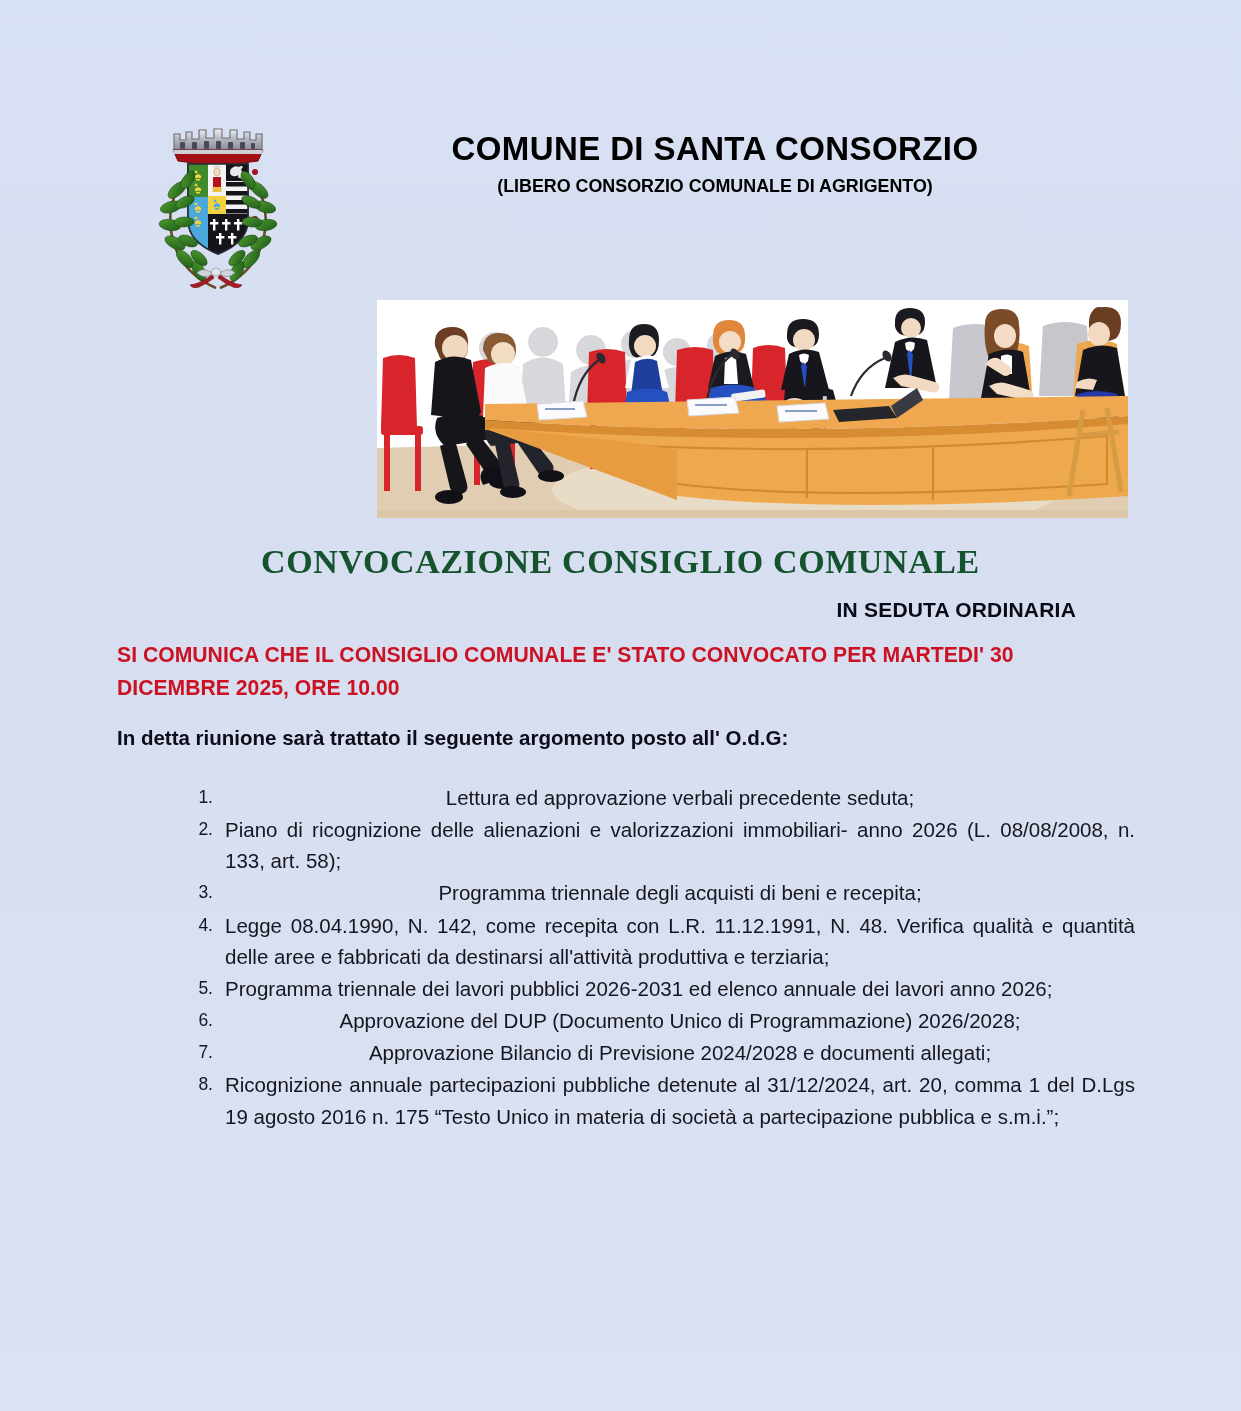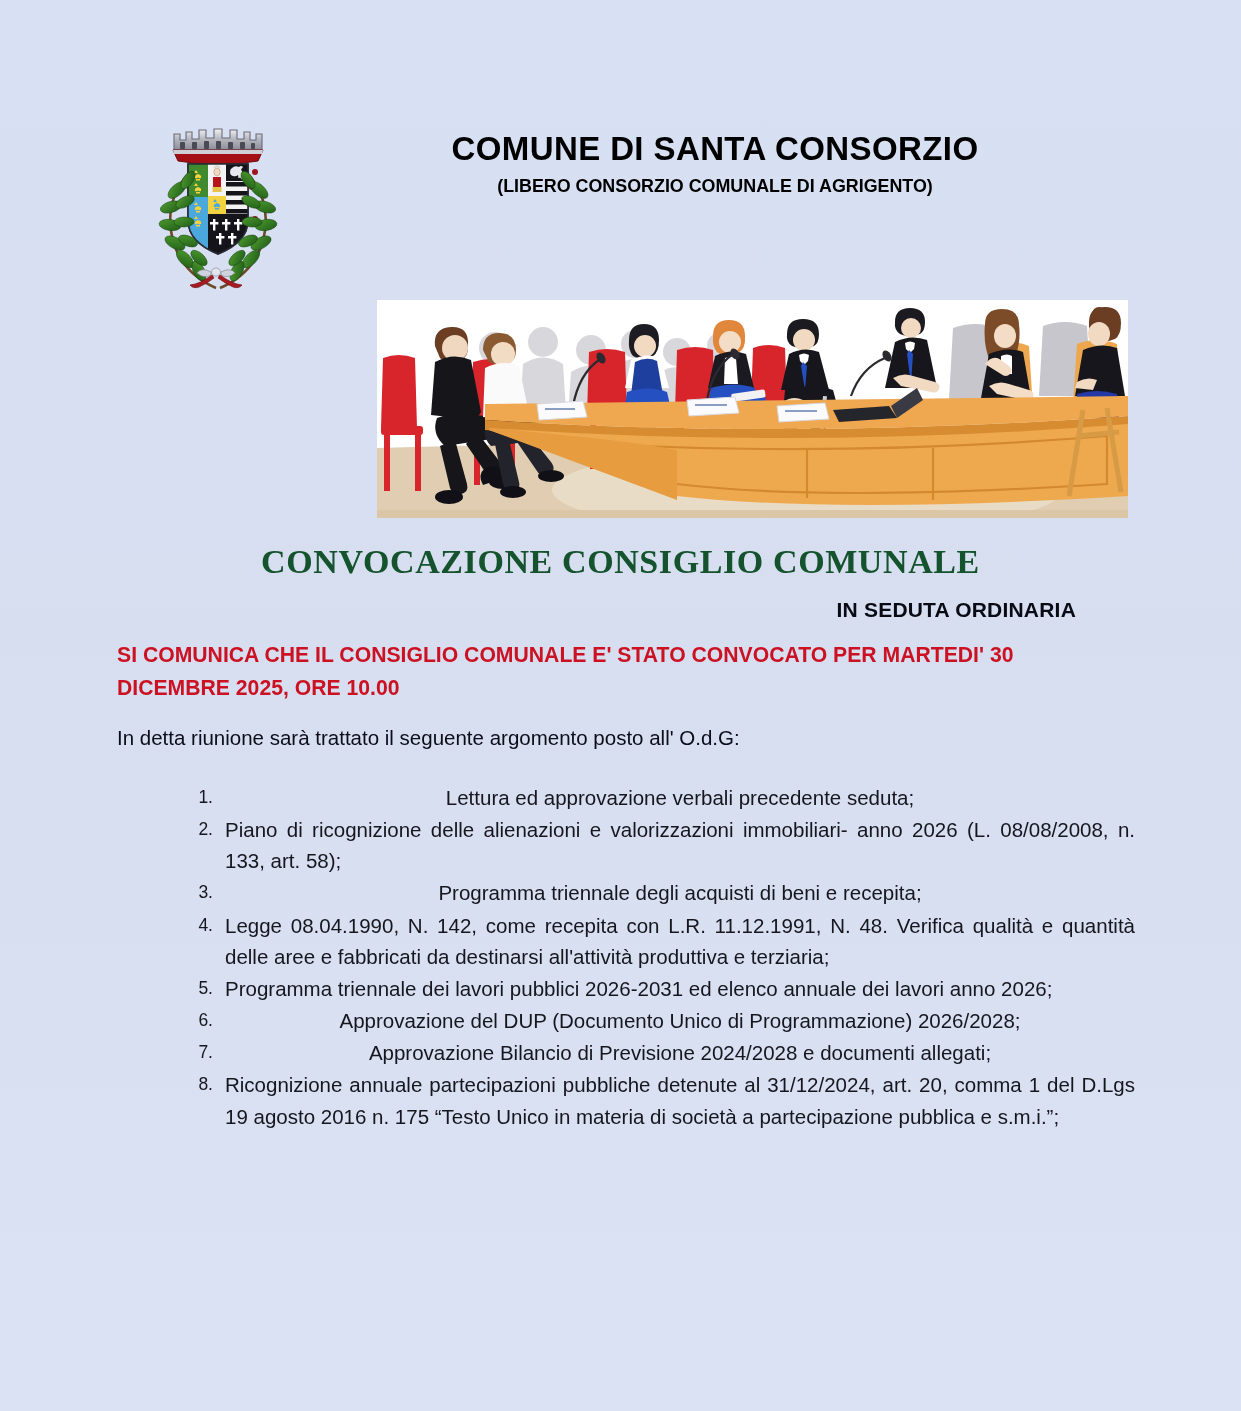--- a/index.html
+++ b/index.html
@@ -119,21 +119,21 @@
     transform-origin: left top;
   }
 
   
   .intro {
     position: absolute;
     left: 117px;
     top: 726px;
     width: 1012px;
     font-family: "Liberation Sans", sans-serif;
-    font-weight: normal;
+    font-weight: bold;
     font-size: 20.5px;
     color: #0d0d1a;
   }
 
   
   .agenda {
     position: absolute;
     left: 117px;
     top: 782px;
     width: 1018px;

